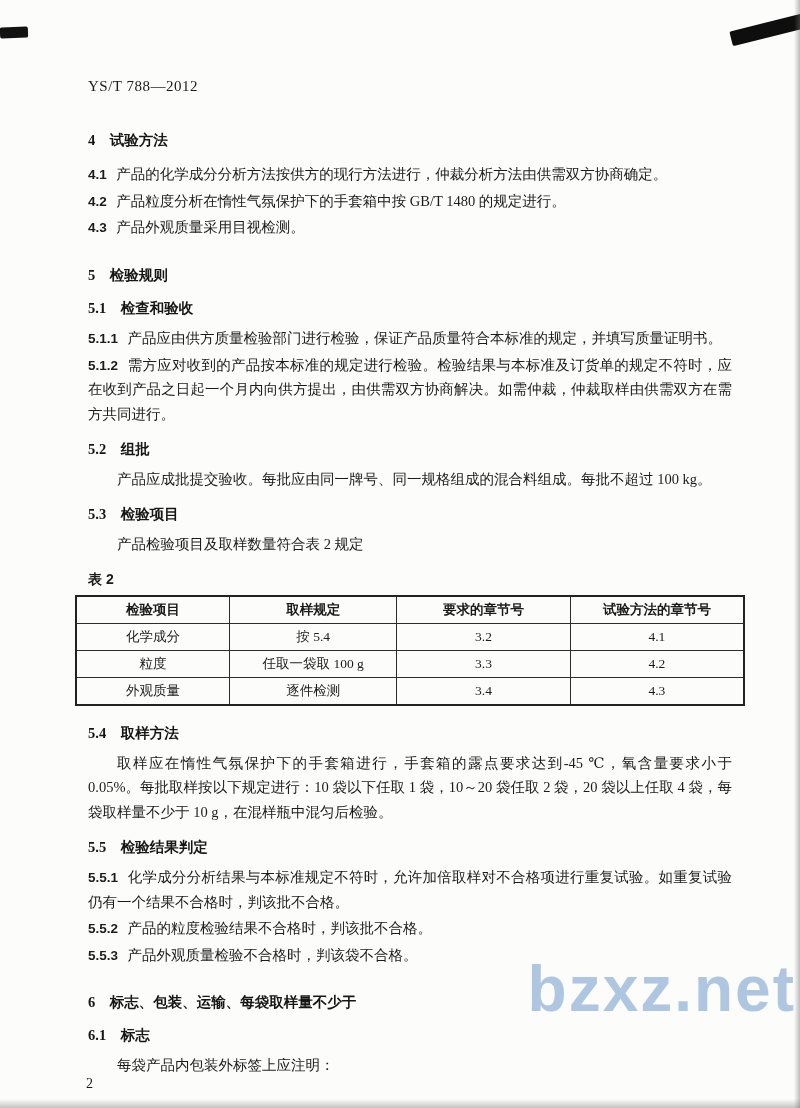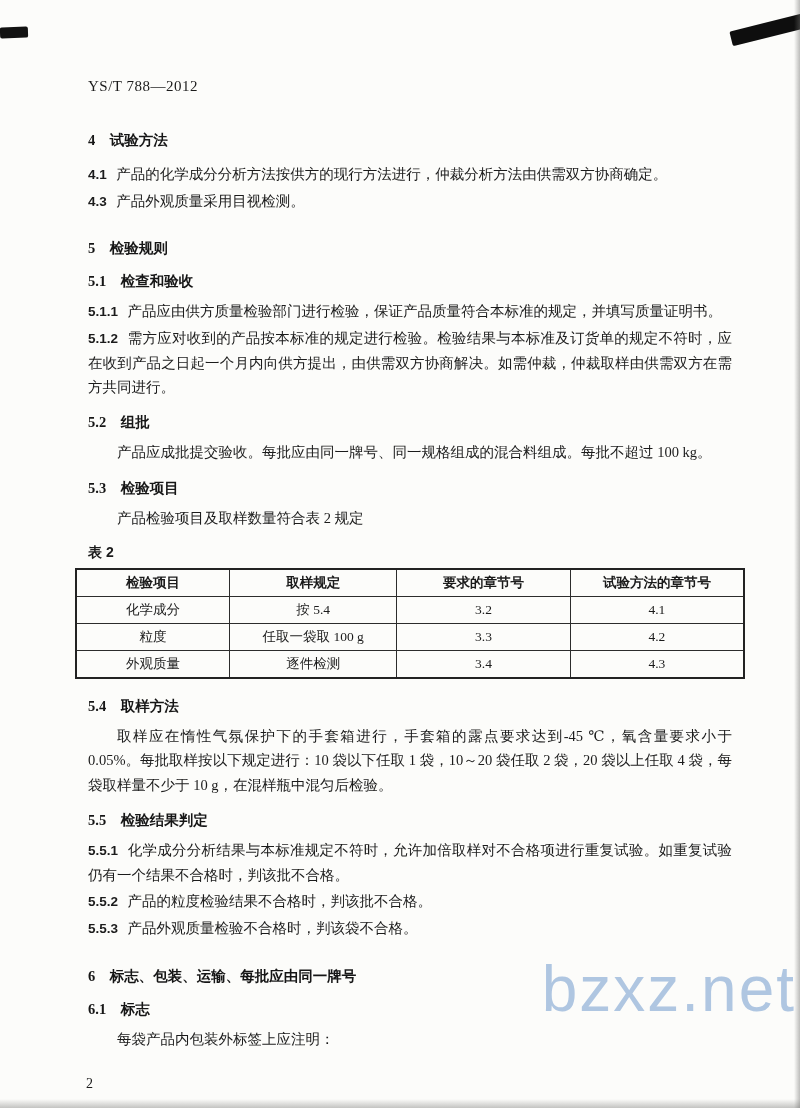--- a/index.html
+++ b/index.html
@@ -53,21 +53,21 @@
     border: 1px solid #2c2c2c; text-align: center; padding: 4px 6px;
   }
   table.spec th { font-weight: 700; }
   table.spec td { font-weight: 400; }
   table.spec col.c1 { width: 23%; } table.spec col.c2 { width: 25%; }
   table.spec col.c3 { width: 26%; } table.spec col.c4 { width: 26%; }
 
   .watermark {
     position: absolute; top: 952px; right: 4px;
     font-family: "Liberation Sans", "DejaVu Sans", sans-serif;
-    font-weight: 400; font-size: 64px; letter-spacing: 2px;
+    font-weight: 700; font-size: 64px; letter-spacing: 2px;
     color: rgba(152, 182, 218, 0.78); white-space: nowrap;
   }
   .page-number { position: absolute; left: 86px; top: 1076px; font-size: 14px; }
 </style>
 </head>
 <body>
 
 <div class="page">
 
   <div class="artifact-tl"></div>
@@ -75,20 +75,23 @@
 
   <div class="content">
 
     <div class="doc-code">YS/T 788—2012</div>
 
     <div class="sec-heading">
       <span class="num">4</span><span>试验方法</span>
     </div>
     <p class="clause">
       <span class="cnum">4.1</span><span>产品的化学成分分析方法按供方的现行方法进行，仲裁分析方法由供需双方协商确定。</span>
+    </p>
+    <p class="clause">
+      <span class="cnum">4.2</span><span>产品粒度分析在惰性气氛保护下的手套箱中按 GB/T 1480 的规定进行。</span>
     </p>
     <p class="clause">
       <span class="cnum">4.3</span><span>产品外观质量采用目视检测。</span>
     </p>
 
     <div class="sec-heading">
       <span class="num">5</span><span>检验规则</span>
     </div>
 
     <div class="sub-heading">
@@ -162,21 +165,21 @@
       <span class="cnum">5.5.1</span><span>化学成分分析结果与本标准规定不符时，允许加倍取样对不合格项进行重复试验。如重复试验仍有一个结果不合格时，判该批不合格。</span>
     </p>
     <p class="clause">
       <span class="cnum">5.5.2</span><span>产品的粒度检验结果不合格时，判该批不合格。</span>
     </p>
     <p class="clause">
       <span class="cnum">5.5.3</span><span>产品外观质量检验不合格时，判该袋不合格。</span>
     </p>
 
     <div class="sec-heading">
-      <span class="num">6</span><span>标志、包装、运输、每批应由同一牌号</span>
+      <span class="num">6</span><span>标志、包装、运输、每袋取样量不少于</span>
     </div>
     <div class="sub-heading">
       <span class="num">6.1</span><span>标志</span>
     </div>
     <p class="para indent">每袋产品内包装外标签上应注明：</p>
 
   </div>
 
   <div class="watermark">bzxz.net</div>
   <div class="page-number">2</div>

